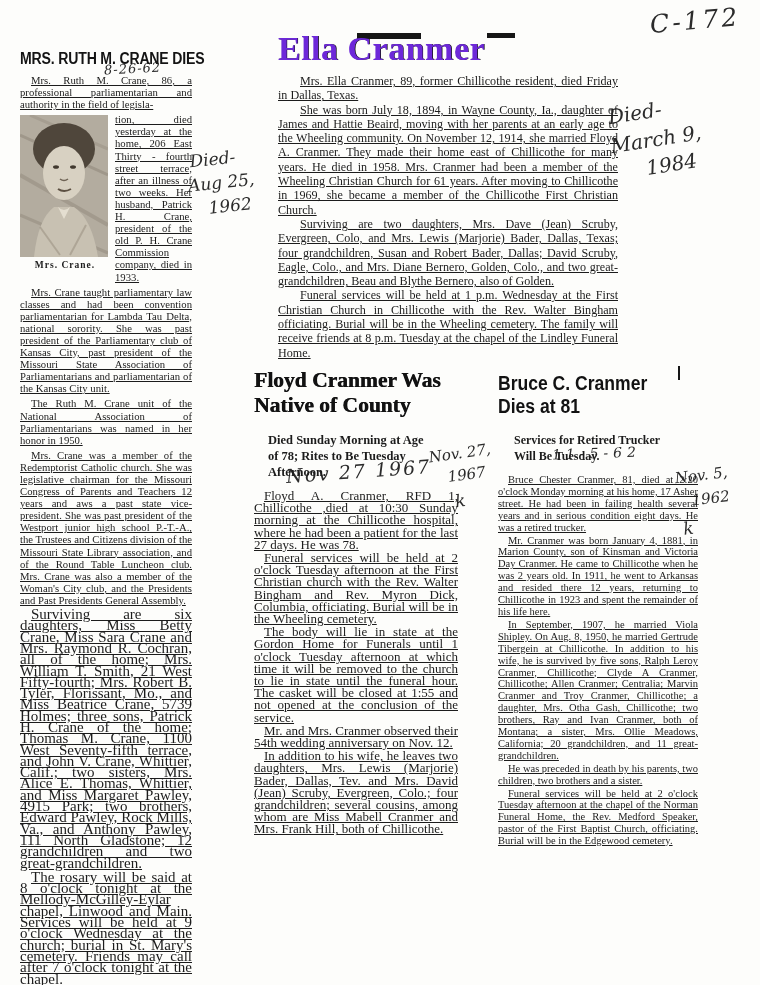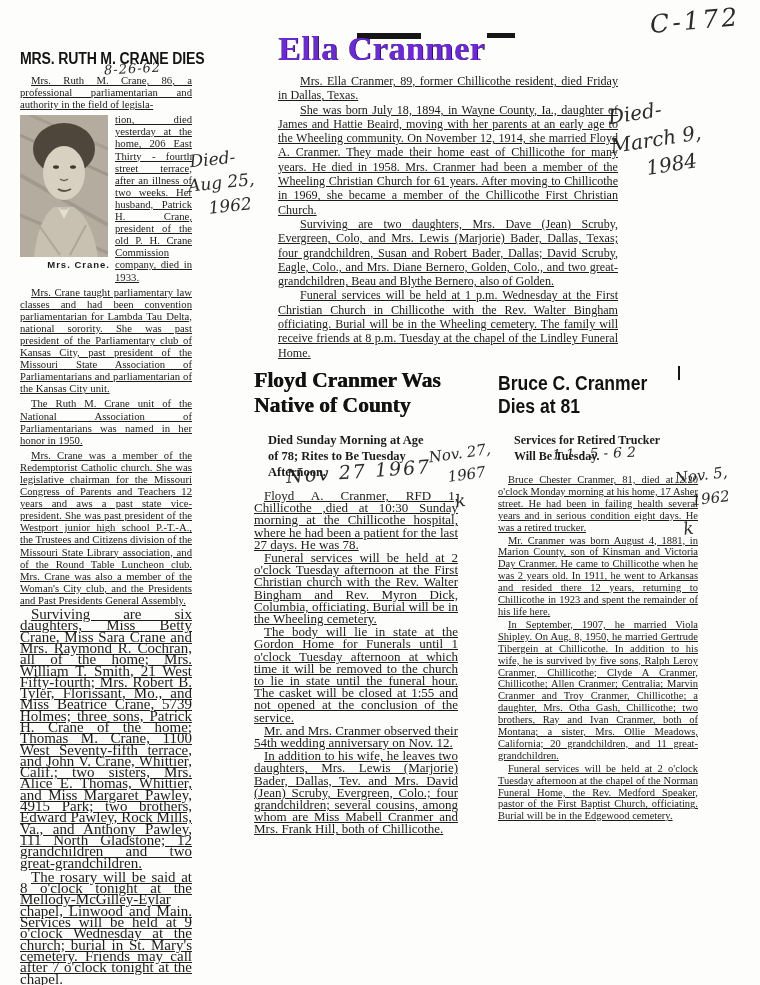--- a/index.html
+++ b/index.html
@@ -18,22 +18,22 @@
     font-family: "Liberation Sans", sans-serif; font-weight: bold;
     font-size: 16px; margin: 0 0 6px 0; white-space: nowrap;
     transform: scaleX(0.88); transform-origin: left center;
     letter-spacing: -0.2px; color: #141414;
   }
   .ruth-col { width: 172px; font-size: 10.7px; line-height: 12.1px; }
   .ruth-col .small { font-size: 15px; line-height: 11.3px; }
   .photo-float { float: left; width: 90px; margin: 2px 5px 1px 0; }
   .photo-float svg { display: block; width: 88px; height: 142px; }
   .photo-caption {
-    font-family: Liberation Sans, sans-serif; font-weight: bold;
-    font-size: 9.5px; text-align: right; margin-top: 2px; letter-spacing: 1px;
+    font-family: Liberation Serif, serif; font-weight: bold;
+    font-size: 9.5px; text-align: center; margin-top: 2px; letter-spacing: 1px;
   }
   .p1wrap { overflow: visible; }
 
   
   .ella { left: 278px; top: 30px; width: 340px; }
   .ella-headline {
     font-size: 34px; font-weight: bold; margin: 0 0 6px 0;
     letter-spacing: 0.5px; color: #6d28d9;
     text-shadow: 0.6px 0 0 #111;
   }
@@ -185,19 +185,20 @@
       <p class="jp">Mr. and Mrs. Cranmer observed their 54th wedding anniversary on Nov. 12.</p>
       <p class="jp">In addition to his wife, he leaves two daughters, Mrs. Lewis (Marjorie) Bader, Dallas, Tev. and Mrs. David (Jean) Scruby, Evergreen, Colo.; four grandchildren; several cousins, among whom are Miss Mabell Cranmer and Mrs. Frank Hill, both of Chillicothe.</p>
     </div>
   </div>
 
   <div class="clip bruce">
     <h2 class="bruce-headline">Bruce C. Cranmer Dies at 81</h2>
     <h3 class="bruce-subhead">Services for Retired Trucker Will Be Tuesday.</h3>
     <div class="bruce-body">
       <p class="jp">Bruce Chester Cranmer, 81, died at 2:20 o'clock Monday morning at his home, 17 Asher street.  He had been in failing health several years and in serious condition eight days.  He was a retired trucker.</p>
-      <p class="jp">Mr. Cranmer was born August 4, 1881, in Marion County, son of Kinsman and Victoria Day Cranmer.  He came to Chillicothe when he was 2 years old.  In 1911, he went to Arkansas and resided there 12 years, returning to Chillicothe in 1923 and spent the remainder of his life here.</p>
+      <p class="jp">Mr. Cranmer was born January 4, 1881, in Marion County, son of Kinsman and Victoria Day Cranmer.  He came to Chillicothe when he was 2 years old.  In 1911, he went to Arkansas and resided there 12 years, returning to Chillicothe in 1923 and spent the remainder of his life here.</p>
       <p class="jp">In September, 1907, he married Viola Shipley.  On Aug. 8, 1950, he married Gertrude Tibergein at Chillicothe.  In addition to his wife, he is survived by five sons, Ralph Leroy Cranmer, Chillicothe; Clyde A Cranmer, Chillicothe; Allen Cranmer; Centralia; Marvin Cranmer and Troy Cranmer, Chillicothe; a daughter, Mrs. Otha Gash, Chillicothe; two brothers, Ray and Ivan Cranmer, both of Montana; a sister, Mrs. Ollie Meadows, California; 20 grandchildren, and 11 great-grandchildren.</p>
+      <p class="jp">He was preceded in death by his parents, two children, two brothers and a sister.</p>
       <p class="jp">Funeral services will be held at 2 o'clock Tuesday afternoon at the chapel of the Norman Funeral Home, the Rev. Medford Speaker, pastor of the First Baptist Church, officiating.  Burial will be in the Edgewood cemetery.</p>
     </div>
   </div>
 
 </div>
 
 </body></html>

